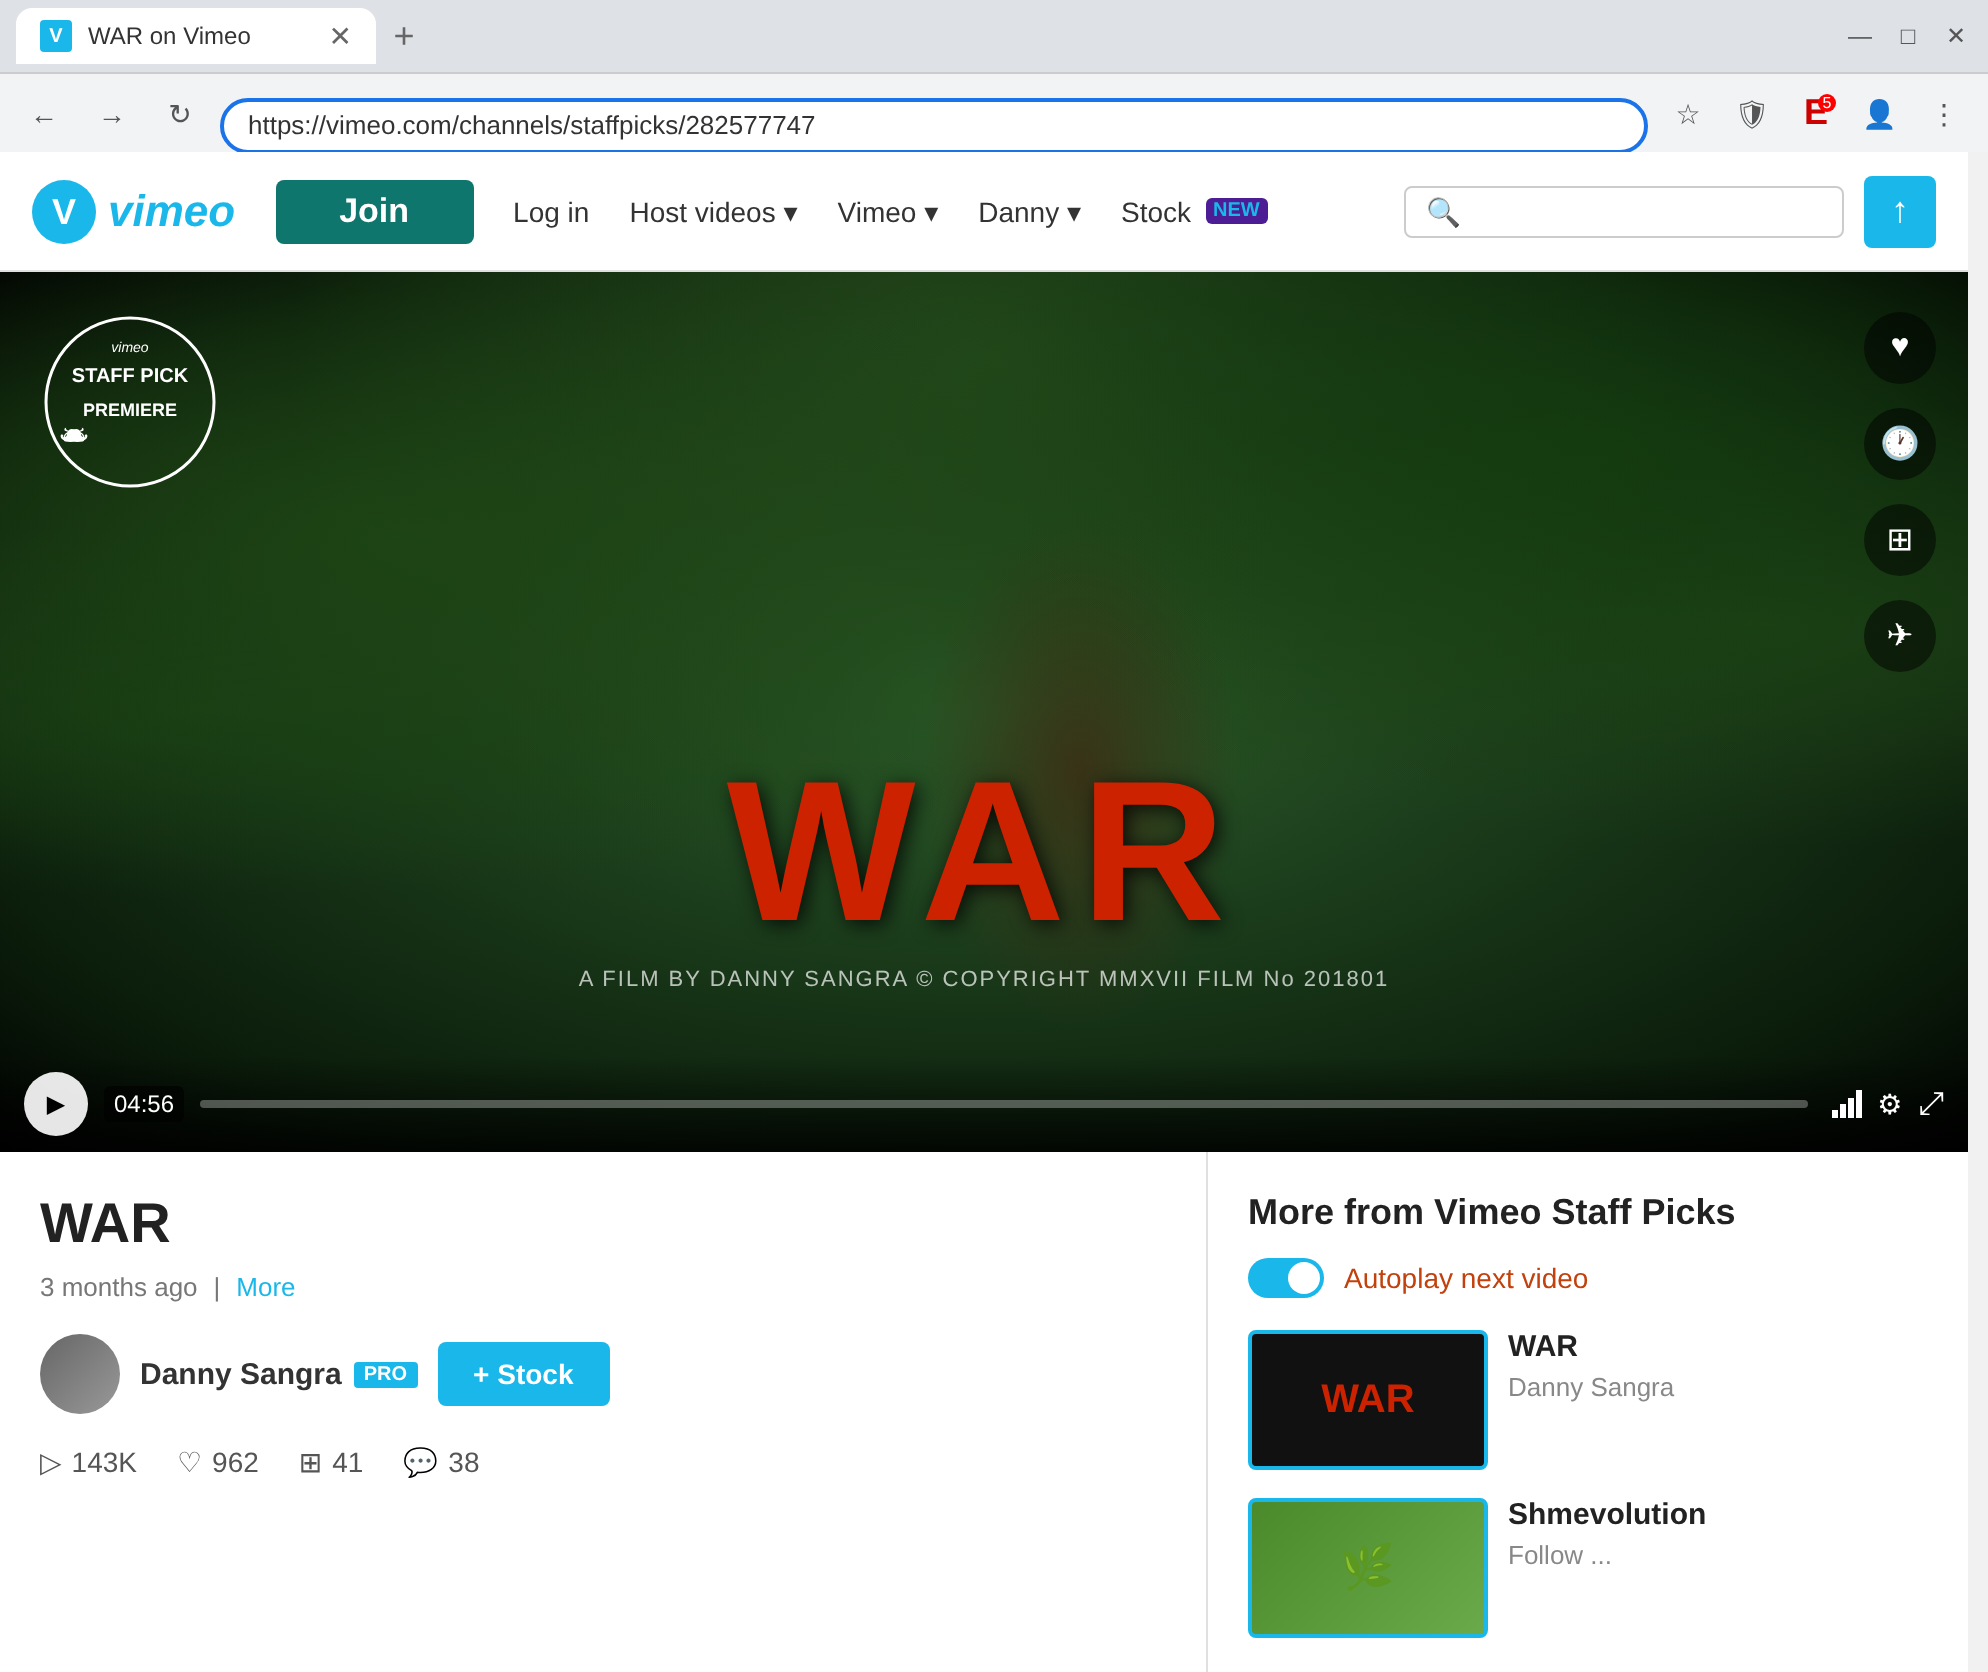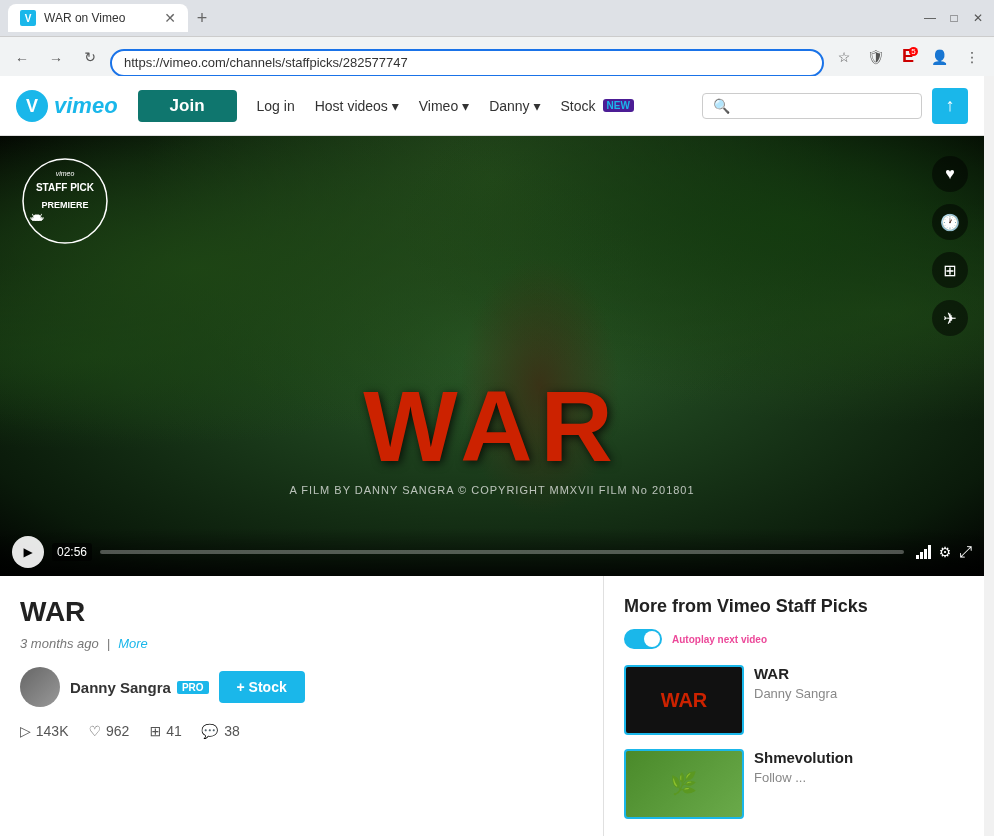--- a/index.html
+++ b/index.html
@@ -63,38 +63,38 @@
     .progress-bar-fill { height: 100%; width: 0%; background: #1ab7ea; border-radius: 2px; }
     .control-icons { display: flex; align-items: center; gap: 8px; margin-left: 4px; }
     .ctrl-icon { color: white; font-size: 14px; cursor: pointer; }
     .signal-icon { display: flex; align-items: flex-end; gap: 1px; height: 14px; }
     .signal-bar { width: 3px; background: white; }
 
     
     .below-video { display: flex; gap: 0; background: white; }
     .video-info { flex: 1; padding: 20px 20px 20px 20px; border-right: 1px solid #e0e0e0; }
     .video-title { font-size: 28px; font-weight: bold; color: #222; margin-bottom: 8px; }
-    .video-meta { font-size: 13px; color: #777; margin-bottom: 16px; display: flex; align-items: center; gap: 8px; font-style: italic; }
+    .video-meta { font-size: 13px; color: #777; margin-bottom: 16px; display: flex; align-items: center; gap: 8px; }
     .meta-more { color: #1ab7ea; cursor: pointer; }
     .creator-row { display: flex; align-items: center; gap: 10px; margin-bottom: 16px; }
     .avatar { width: 40px; height: 40px; border-radius: 50%; background: #888; overflow: hidden; flex-shrink: 0; }
     .avatar-img { width: 100%; height: 100%; background: linear-gradient(135deg, #666, #999); }
     .creator-name { font-size: 15px; font-weight: bold; color: #333; display: flex; align-items: center; gap: 6px; }
     .pro-badge { background: #1ab7ea; color: white; font-size: 10px; padding: 1px 5px; border-radius: 2px; font-weight: bold; }
     .follow-btn { background: #1ab7ea; color: white; border: none; border-radius: 4px; padding: 8px 18px; font-size: 14px; font-weight: bold; cursor: pointer; display: flex; align-items: center; gap: 4px; }
     .stats-row { display: flex; align-items: center; gap: 20px; font-size: 14px; color: #555; }
     .stat-item { display: flex; align-items: center; gap: 5px; }
 
     
     .sidebar { width: 380px; flex-shrink: 0; padding: 20px; background: white; }
     .sidebar-title { font-size: 18px; font-weight: bold; color: #222; margin-bottom: 12px; }
     .autoplay-row { display: flex; align-items: center; gap: 10px; margin-bottom: 16px; }
     .autoplay-toggle { width: 38px; height: 20px; background: #1ab7ea; border-radius: 10px; position: relative; cursor: pointer; }
     .toggle-knob { width: 16px; height: 16px; background: white; border-radius: 50%; position: absolute; top: 2px; right: 2px; }
-    .autoplay-label { font-size: 10px; color: #ec4899; font-weight: bold; }
+    .autoplay-label { font-size: 14px; color: #c2410c; }
     .recommended-video { display: flex; gap: 10px; margin-bottom: 14px; align-items: flex-start; }
     .rec-thumb { width: 120px; height: 70px; border-radius: 4px; overflow: hidden; flex-shrink: 0; border: 2px solid #1ab7ea; cursor: pointer; }
     .rec-thumb-war { background: #111; display: flex; align-items: center; justify-content: center; }
     .rec-war-text { font-size: 20px; font-weight: 900; color: #cc2200; }
     .rec-thumb-shm { background: linear-gradient(135deg, #4a8a2a, #6aaa4a); display: flex; align-items: center; justify-content: center; }
     .rec-info { flex: 1; }
     .rec-title { font-size: 15px; font-weight: bold; color: #222; margin-bottom: 4px; }
     .rec-creator { font-size: 13px; color: #888; }
 
     
@@ -202,21 +202,21 @@
         <div class="video-actions">
           <div class="vid-action-btn">♥</div>
           <div class="vid-action-btn">🕐</div>
           <div class="vid-action-btn">⊞</div>
           <div class="vid-action-btn">✈</div>
         </div>
       </div>
 
       <div class="video-controls">
         <div class="play-btn">▶</div>
-        <div class="time-display">02:56</div>
+        <div class="time-display">04:56</div>
         <div class="progress-bar-container">
           <div class="progress-bar-fill"></div>
         </div>
         <div class="control-icons">
           <div class="signal-icon">
             <div class="signal-bar" style="height:4px;"></div>
             <div class="signal-bar" style="height:7px;"></div>
             <div class="signal-bar" style="height:10px;"></div>
             <div class="signal-bar" style="height:14px;"></div>
           </div>

